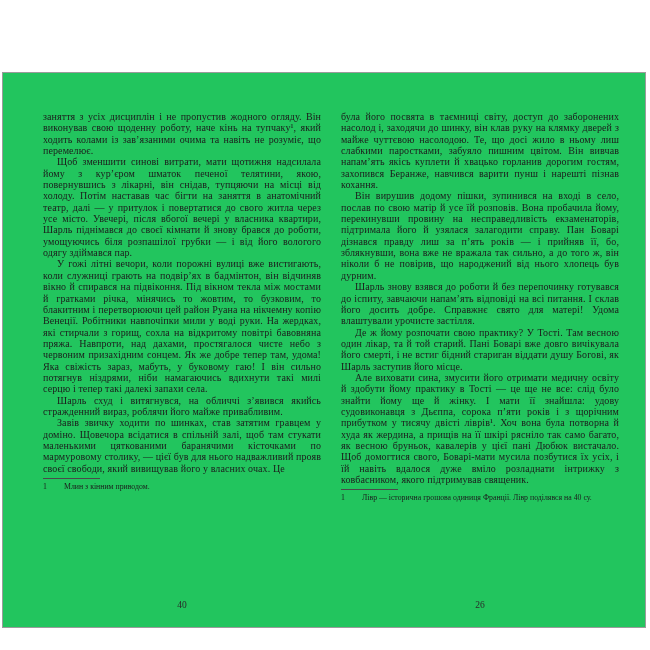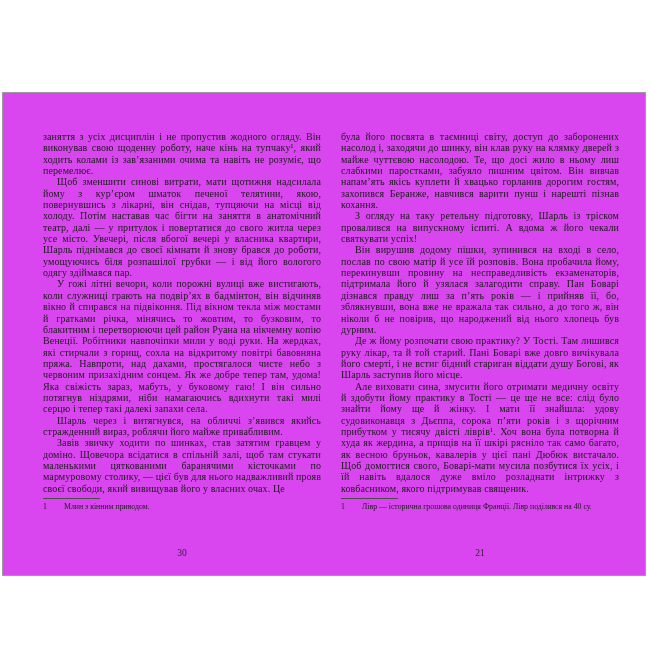--- a/index.html
+++ b/index.html
@@ -7,25 +7,25 @@
     padding: 0;
     width: 650px;
     height: 650px;
     background: #ffffff;
     overflow: hidden;
     font-family: "Liberation Serif", "DejaVu Serif", serif;
   }
   .reader-frame {
     position: absolute;
     left: 2px;
-    top: 92px;
+    top: 72px;
     width: 644px;
-    height: 484px;
+    height: 556px;
     border: 1.5px solid #9b9b9b;
-    background: #d946ef;
+    background: #22c55e;
     box-sizing: border-box;
   }
   .spread {
     display: flex;
     height: 100%;
     padding-left: 40px;
     padding-right: 26px;
     gap: 20px;
     box-sizing: border-box;
   }
@@ -85,45 +85,45 @@
 <body>
 
 <div class="reader-frame">
   <div class="spread">
 
     <section class="page">
       <div class="page-text">
         <p>заняття з усіх дисциплін і не пропустив жодного огляду. Він виконував свою щоденну роботу, наче кінь на тупчаку¹, який ходить колами із зав’язаними очима та навіть не розуміє, що перемелює.</p>
         <p class="indent">Щоб зменшити синові витрати, мати щотижня надсилала йому з кур’єром шматок печеної телятини, якою, повернувшись з лікарні, він снідав, тупцяючи на місці від холоду. Потім наставав час бігти на заняття в анатомічний театр, далі — у притулок і повертатися до свого житла через усе місто. Увечері, після вбогої вечері у власника квартири, Шарль піднімався до своєї кімнати й знову брався до роботи, умощуючись біля розпашілої грубки — і від його вологого одягу здіймався пар.</p>
         <p class="indent">У гожі літні вечори, коли порожні вулиці вже вистигають, коли служниці грають на подвір’ях в бадмінтон, він відчиняв вікно й спирався на підвіконня. Під вікном текла між мостами й гратками річка, мінячись то жовтим, то бузковим, то блакитним і перетворюючи цей район Руана на нікчемну копію Венеції. Робітники навпочіпки мили у воді руки. На жердках, які стирчали з горищ, сохла на відкритому повітрі бавовняна пряжа. Навпроти, над дахами, простягалося чисте небо з червоним призахідним сонцем. Як же добре тепер там, удома! Яка свіжість зараз, мабуть, у буковому гаю! І він сильно потягнув ніздрями, ніби намагаючись вдихнути такі милі серцю і тепер такі далекі запахи села.</p>
-        <p class="indent">Шарль через і витягнувся, на обличчі з’явився якийсь стражденний вираз, роблячи його майже привабливим.</p>
+        <p class="indent">Шарль схуд і витягнувся, на обличчі з’явився якийсь стражденний вираз, роблячи його майже привабливим.</p>
         <p class="indent">Завів звичку ходити по шинках, став затятим гравцем у доміно. Щовечора всідатися в спільній залі, щоб там стукати маленькими цяткованими баранячими кісточками по мармуровому столику, — цієї був для нього надважливий прояв своєї свободи, який вивищував його у власних очах. Це</p>
       </div>
       <div class="footnote">
         <div class="footnote-rule"></div>
         <div class="footnote-line">
           <span class="fn-marker">1</span>
           <span class="fn-text">Млин з кінним приводом.</span>
         </div>
       </div>
-      <div class="page-number">30</div>
+      <div class="page-number">40</div>
     </section>
 
     <section class="page">
       <div class="page-text">
         <p>була його посвята в таємниці світу, доступ до заборонених насолод і, заходячи до шинку, він клав руку на клямку дверей з майже чуттєвою насолодою. Те, що досі жило в ньому лиш слабкими паростками, забуяло пишним цвітом. Він вивчав напам’ять якісь куплети й хвацько горланив дорогим гостям, захопився Беранже, навчився варити пунш і нарешті пізнав кохання.</p>
-        <p class="indent">З огляду на таку ретельну підготовку, Шарль із тріском провалився на випускному іспиті. А вдома ж його чекали святкувати успіх!</p>
         <p class="indent">Він вирушив додому пішки, зупинився на вході в село, послав по свою матір й усе їй розповів. Вона пробачила йому, перекинувши провину на несправедливість екзаменаторів, підтримала його й узялася залагодити справу. Пан Боварі дізнався правду лиш за п’ять років — і прийняв її, бо, зблякнувши, вона вже не вражала так сильно, а до того ж, він ніколи б не повірив, що народжений від нього хлопець був дурним.</p>
-        <p class="indent">Де ж йому розпочати свою практику? У Тості. Там лишився руку лікар, та й той старий. Пані Боварі вже довго вичікувала його смерті, і не встиг бідний стариган віддати душу Богові, як Шарль заступив його місце.</p>
+        <p class="indent">Шарль знову взявся до роботи й без перепочинку готувався до іспиту, завчаючи напам’ять відповіді на всі питання. І склав його досить добре. Справжнє свято для матері! Удома влаштували урочисте застілля.</p>
+        <p class="indent">Де ж йому розпочати свою практику? У Тості. Там весною один лікар, та й той старий. Пані Боварі вже довго вичікувала його смерті, і не встиг бідний стариган віддати душу Богові, як Шарль заступив його місце.</p>
         <p class="indent">Але виховати сина, змусити його отримати медичну освіту й здобути йому практику в Тості — це ще не все: слід було знайти йому ще й жінку. І мати її знайшла: удову судовиконавця з Дьєппа, сорока п’яти років і з щорічним прибутком у тисячу двісті ліврів¹. Хоч вона була потворна й худа як жердина, а прищів на її шкірі рясніло так само багато, як весною бруньок, кавалерів у цієї пані Дюбюк вистачало. Щоб домогтися свого, Боварі-мати мусила позбутися їх усіх, і їй навіть вдалося дуже вміло розладнати інтрижку з ковбасником, якого підтримував священик.</p>
       </div>
       <div class="footnote">
         <div class="footnote-rule"></div>
         <div class="footnote-line">
           <span class="fn-marker">1</span>
           <span class="fn-text">Лівр — історична грошова одиниця Франції. Лівр поділявся на 40 су.</span>
         </div>
       </div>
-      <div class="page-number">21</div>
+      <div class="page-number">26</div>
     </section>
 
   </div>
 </div>
 
 </body></html>

